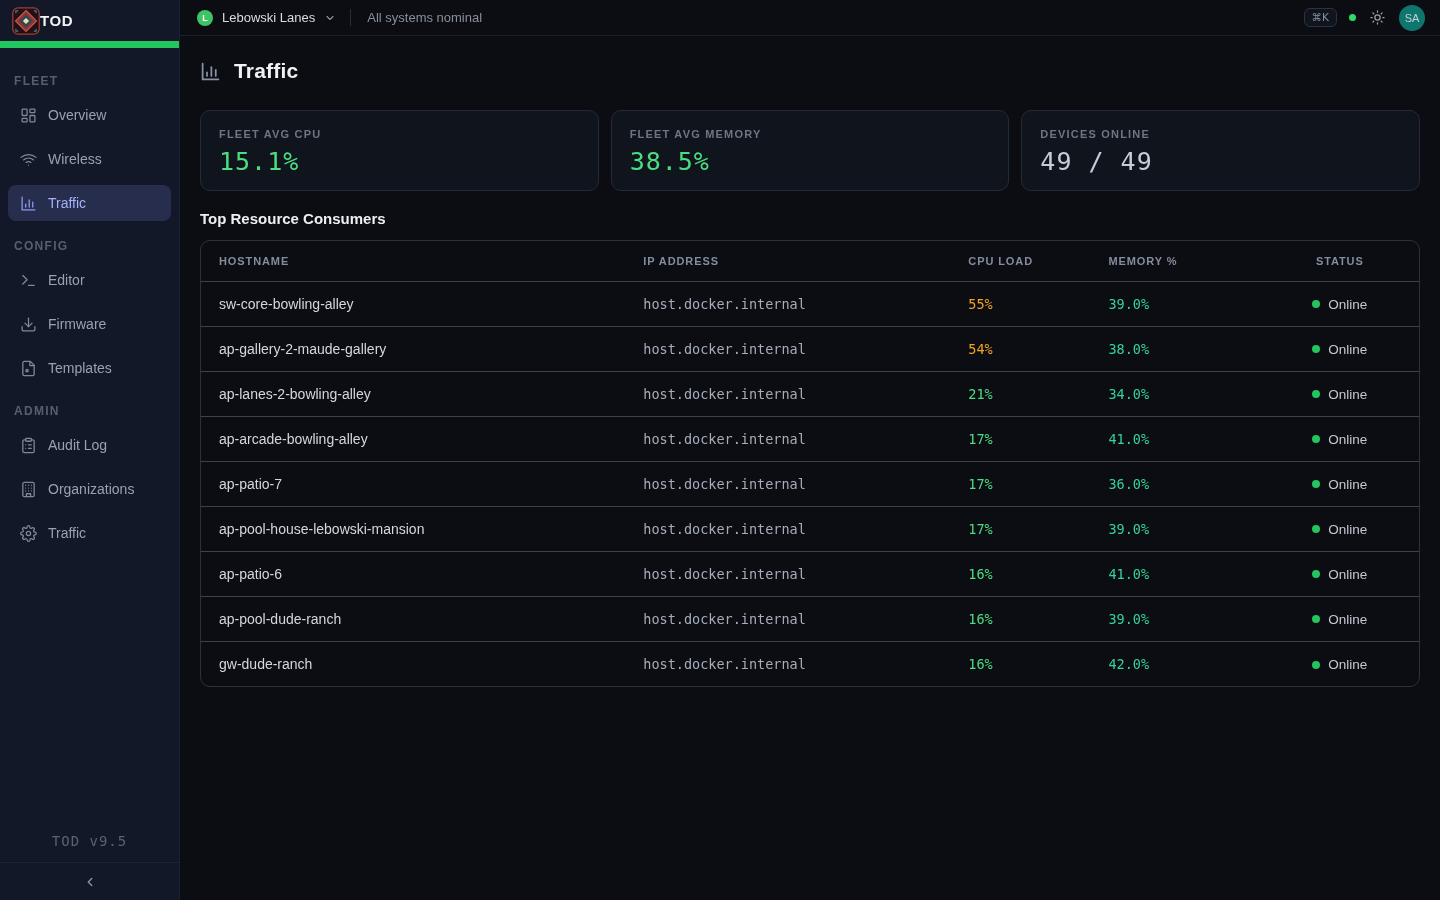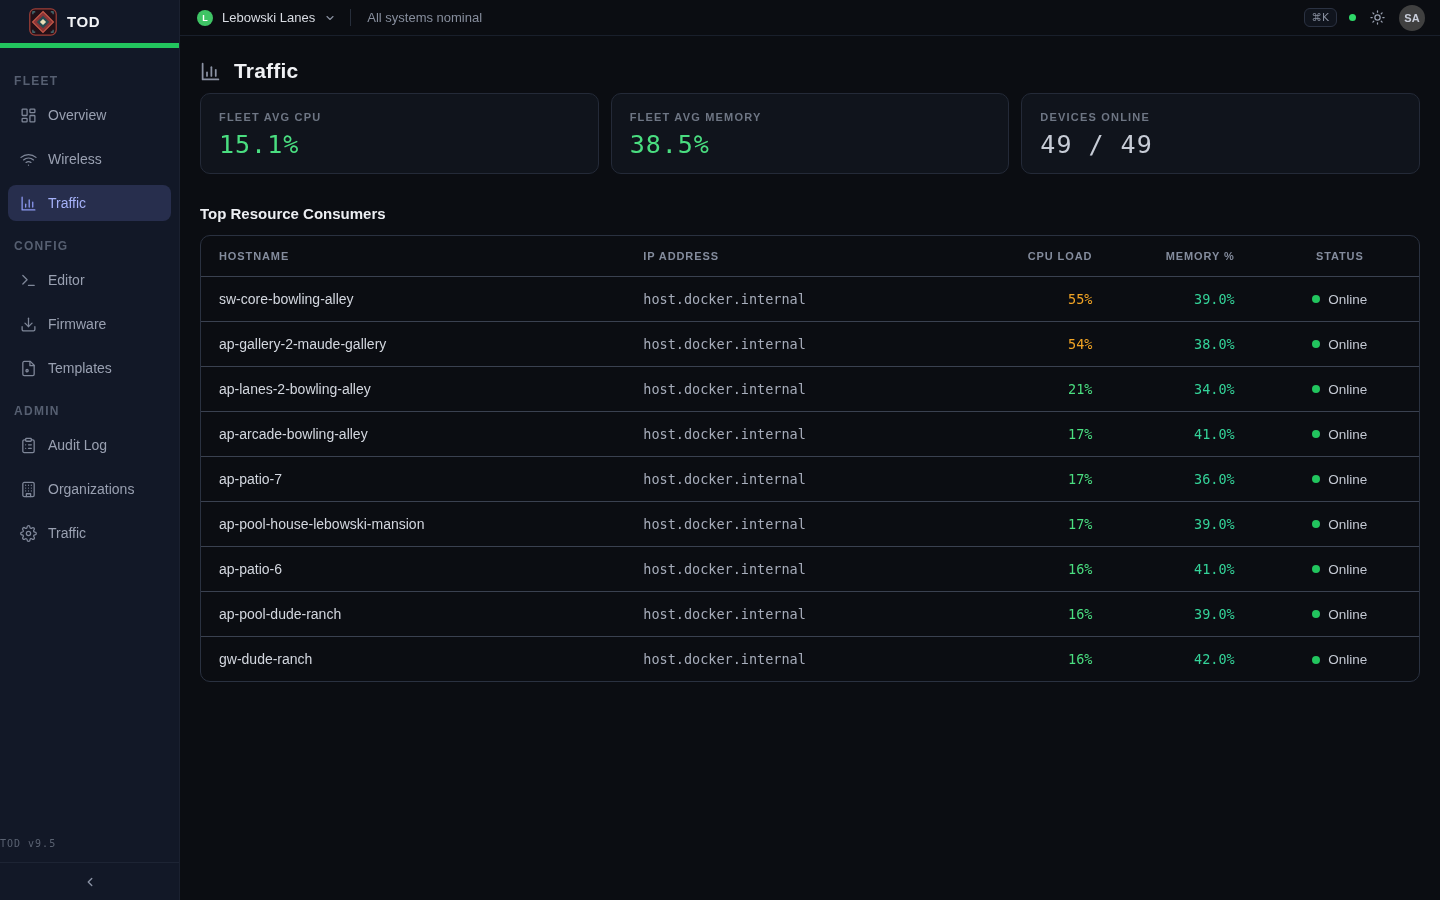--- a/index.html
+++ b/index.html
@@ -19,66 +19,66 @@
     --indigo:#a5b1f8;
   }
   *{box-sizing:border-box;margin:0;padding:0}
   html,body{width:1440px;height:900px;overflow:hidden}
   body{background:var(--bg);font-family:"Liberation Sans",sans-serif;color:var(--text)}
   .mono{font-family:"DejaVu Sans Mono","Liberation Mono",monospace}
   .app{display:flex;width:100%;height:100%}
 
   
   .sidebar{width:180px;flex:0 0 180px;background:var(--sidebar-bg);display:flex;flex-direction:column;border-right:1px solid #1b2130}
-  .logo-row{display:flex;align-items:center;gap:10px;height:48px;padding:0 29px;border-bottom:5px solid #22c55e;cursor:pointer}
+  .logo-row{display:flex;align-items:center;height:48px;padding:0 12px;border-bottom:7px solid #22c55e;cursor:pointer}
   .logo-text{font-size:15px;font-weight:700;letter-spacing:.6px;color:#f2f3f6}
   .nav{flex:1;padding-top:8px;overflow:hidden}
   .nav-label{font-size:12px;font-weight:700;letter-spacing:1.3px;color:#565f71;margin:18px 14px 9px}
   .nav-item{display:flex;align-items:center;gap:11px;height:36px;margin:0 8px 8px;padding:0 12px;border-radius:8px;color:#99a0b1;font-size:14px;cursor:pointer}
   .nav-item .nav-icon{display:flex;align-items:center;color:#7f8799}
   .nav-item.active{background:#272e4d;color:var(--indigo)}
   .nav-item.active .nav-icon{color:#8d99f2}
-  .sidebar-footer .version{font-size:10px;color:#5a6272;padding-bottom:13px;letter-spacing:1px}
+  .sidebar-footer .version{text-align:center;font-size:14px;color:#5a6272;padding-bottom:13px;letter-spacing:1px}
   .collapse-bar{border-top:1px solid #1d2434;height:38px;display:flex;align-items:center;justify-content:center}
   .collapse-btn{background:none;border:none;color:#8a92a4;cursor:pointer;display:flex;padding:4px}
 
   
   .main{flex:1;display:flex;flex-direction:column;min-width:0}
   .topbar{height:36px;flex:0 0 36px;display:flex;align-items:center;justify-content:space-between;padding:0 15px 0 17px;border-bottom:1px solid #191f2b}
   .topbar-left{display:flex;align-items:center}
   .org-switcher{display:flex;align-items:center;gap:9px;cursor:pointer}
   .org-avatar{width:16px;height:16px;border-radius:50%;background:#3fc465;color:#fff;font-size:9px;font-weight:700;display:flex;align-items:center;justify-content:center}
   .org-name{font-size:13px;font-weight:500;color:#d9dce3}
   .chev{color:#8a91a1;display:flex}
   .v-divider{width:1px;height:17px;background:#272e3b;margin:0 16px 0 14px}
   .status-text{font-size:13px;color:#878e9d}
   .topbar-right{display:flex;align-items:center;gap:12px}
   .kbd{border:1px solid #2b3242;background:#10141d;border-radius:6px;padding:2px 7px 3px;font-size:10.5px;color:#8a91a1;font-family:"DejaVu Sans","Liberation Sans",sans-serif;cursor:pointer}
   .status-dot{width:7px;height:7px;border-radius:50%;background:#2fd969}
   .icon-btn{background:none;border:none;color:#99a0b0;display:flex;cursor:pointer;padding:2px}
-  .user-avatar{width:26px;height:26px;border-radius:50%;background:#404040;color:#c9cedb;font-size:11px;font-weight:700;display:flex;align-items:center;justify-content:center;cursor:pointer}
+  .user-avatar{width:26px;height:26px;border-radius:50%;background:#0f766e;color:#c9cedb;font-size:11px;font-weight:400;display:flex;align-items:center;justify-content:center;cursor:pointer}
 
   .content{padding:23px 20px 0}
   .page-title{display:flex;align-items:center;gap:13px}
   .page-title .pt-icon{display:flex;color:#8b92a3}
   .page-title h1{font-size:21px;font-weight:700;color:#f0f1f4;letter-spacing:.2px}
 
-  .stats{display:grid;grid-template-columns:repeat(3,1fr);gap:12px;margin-top:10px}
+  .stats{display:grid;grid-template-columns:repeat(3,1fr);gap:12px;margin-top:27px}
   .stat-card{background:var(--panel-bg);border:1px solid var(--panel-border);border-radius:10px;padding:17px 18px;height:81px}
   .stat-label{font-size:11px;font-weight:600;letter-spacing:1.2px;color:#6e7684}
   .stat-value{margin-top:7px;font-size:25px;letter-spacing:1px}
   .stat-value.green{color:var(--green)}
   .stat-value.plain{color:#c7ccd6}
 
-  .table-title{margin:31px 0 13px;font-size:15px;font-weight:700;color:#edeff3}
+  .table-title{margin:19px 0 13px;font-size:15px;font-weight:700;color:#edeff3}
   .table-wrap{border:1px solid var(--table-border);border-radius:10px;overflow:hidden;margin-bottom:20px}
   table{width:100%;border-collapse:collapse}
   th{height:40px;font-size:11px;font-weight:600;letter-spacing:.9px;color:#848c9d;text-align:left}
   td{height:45px;border-top:1px solid var(--row-border);font-size:14px}
-  .al{text-align:left}.ar{text-align:right}.ac{text-align:center}
+  .al{text-align:left}.ar{text-align:left}.ac{text-align:center}
   .pad-first{padding-left:18px}
   .pad-ip{padding-left:16px}
   .pad-cpu{padding-right:16px}
   .pad-mem{padding-right:26px}
   .cell-host{color:#d3d7df}
   .cell-ip{font-family:"DejaVu Sans Mono","Liberation Mono",monospace;font-size:13.5px;color:#a6acba}
   .cell-num{font-family:"DejaVu Sans Mono","Liberation Mono",monospace;font-size:13.5px}
   .cpu-amber{color:var(--amber)}
   .cpu-green{color:var(--green)}
   .mem{color:var(--emerald)}

